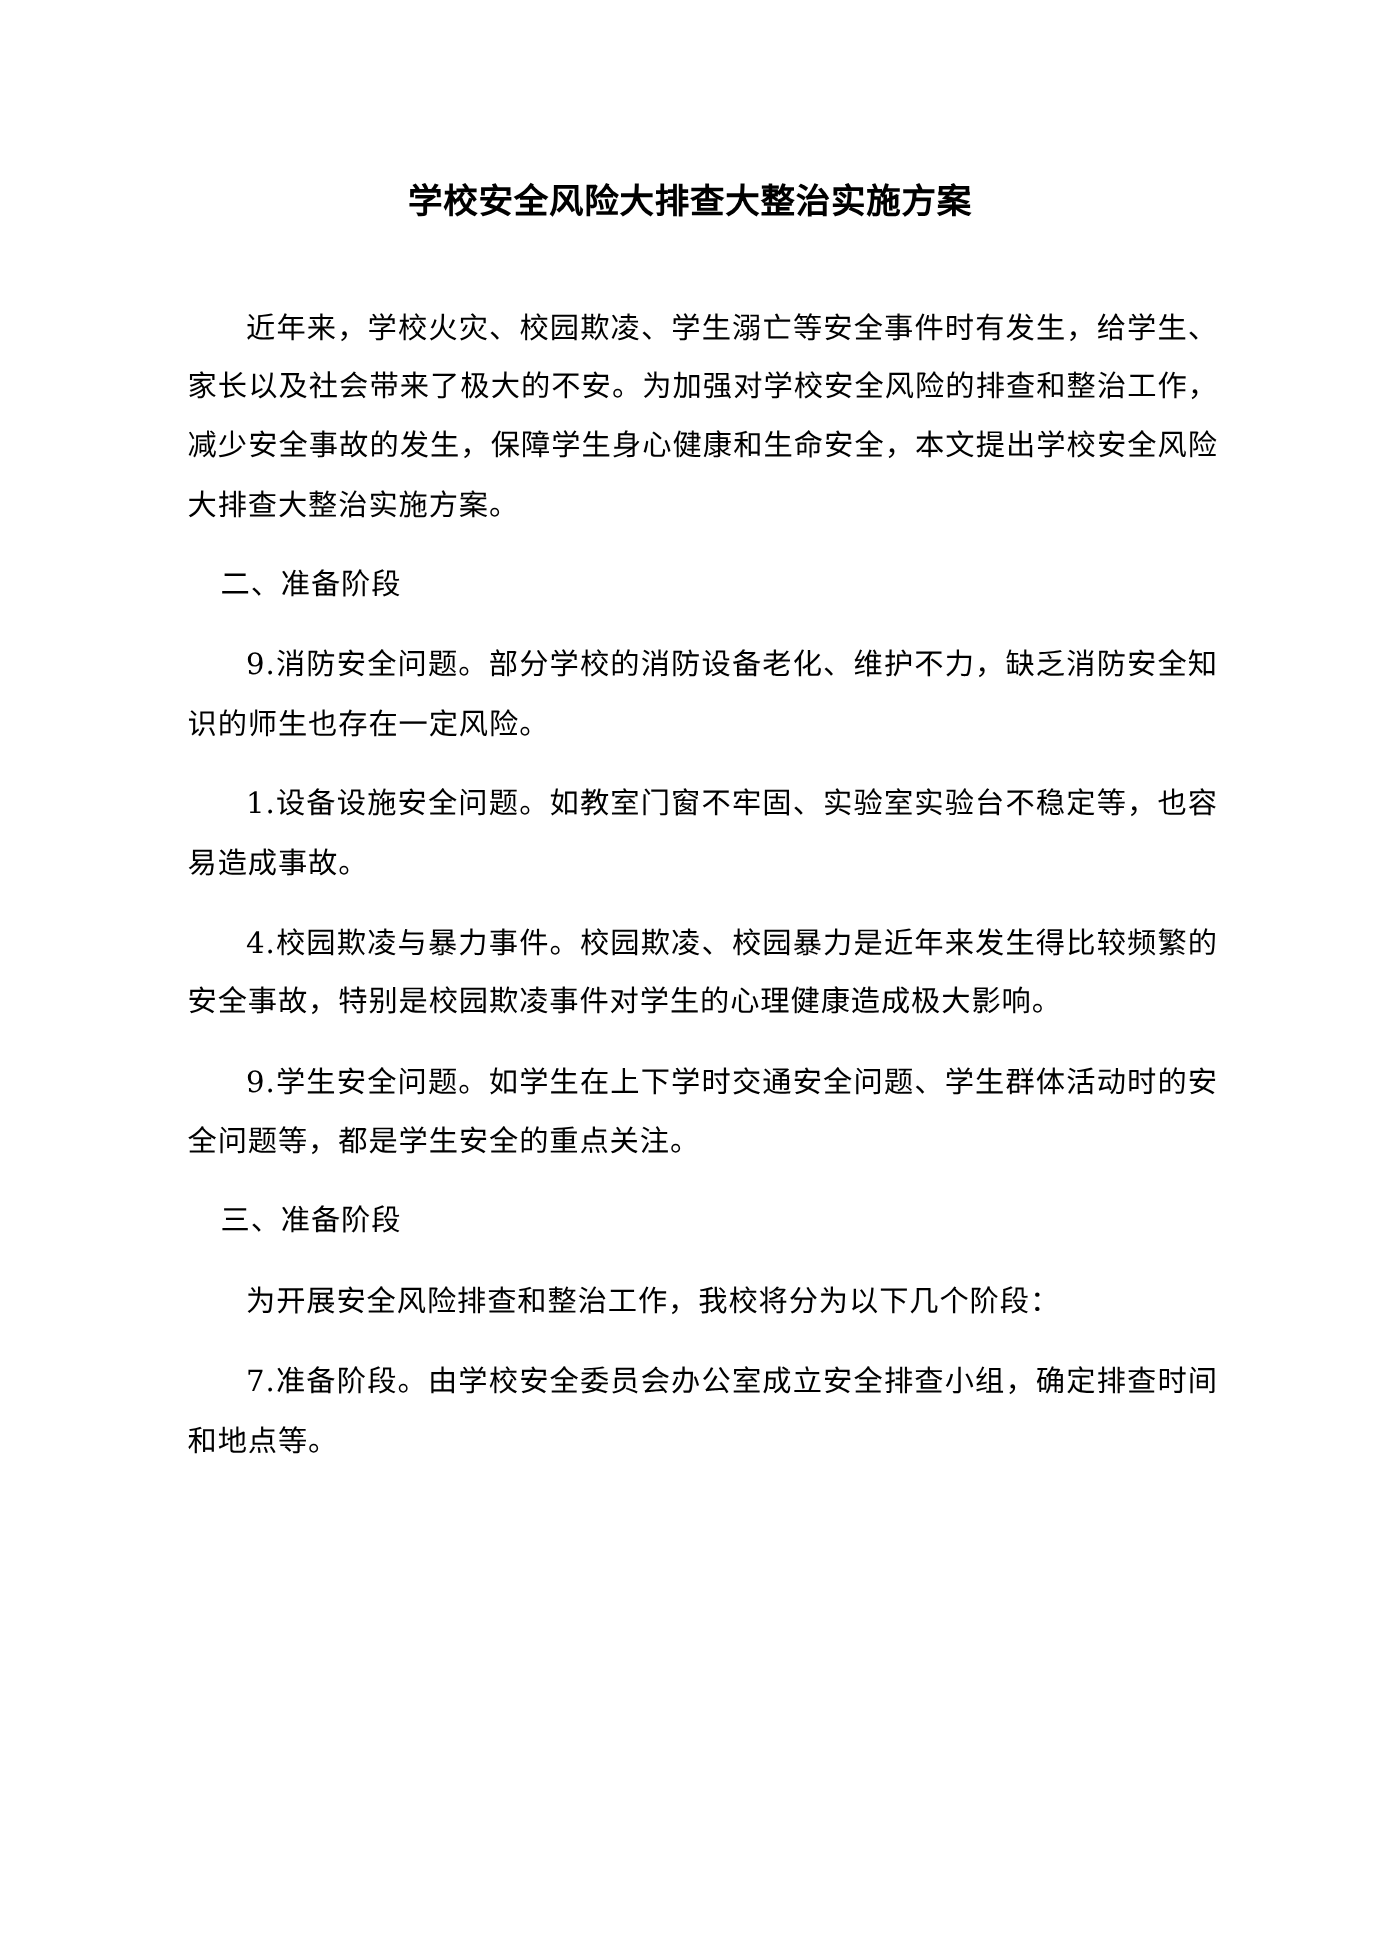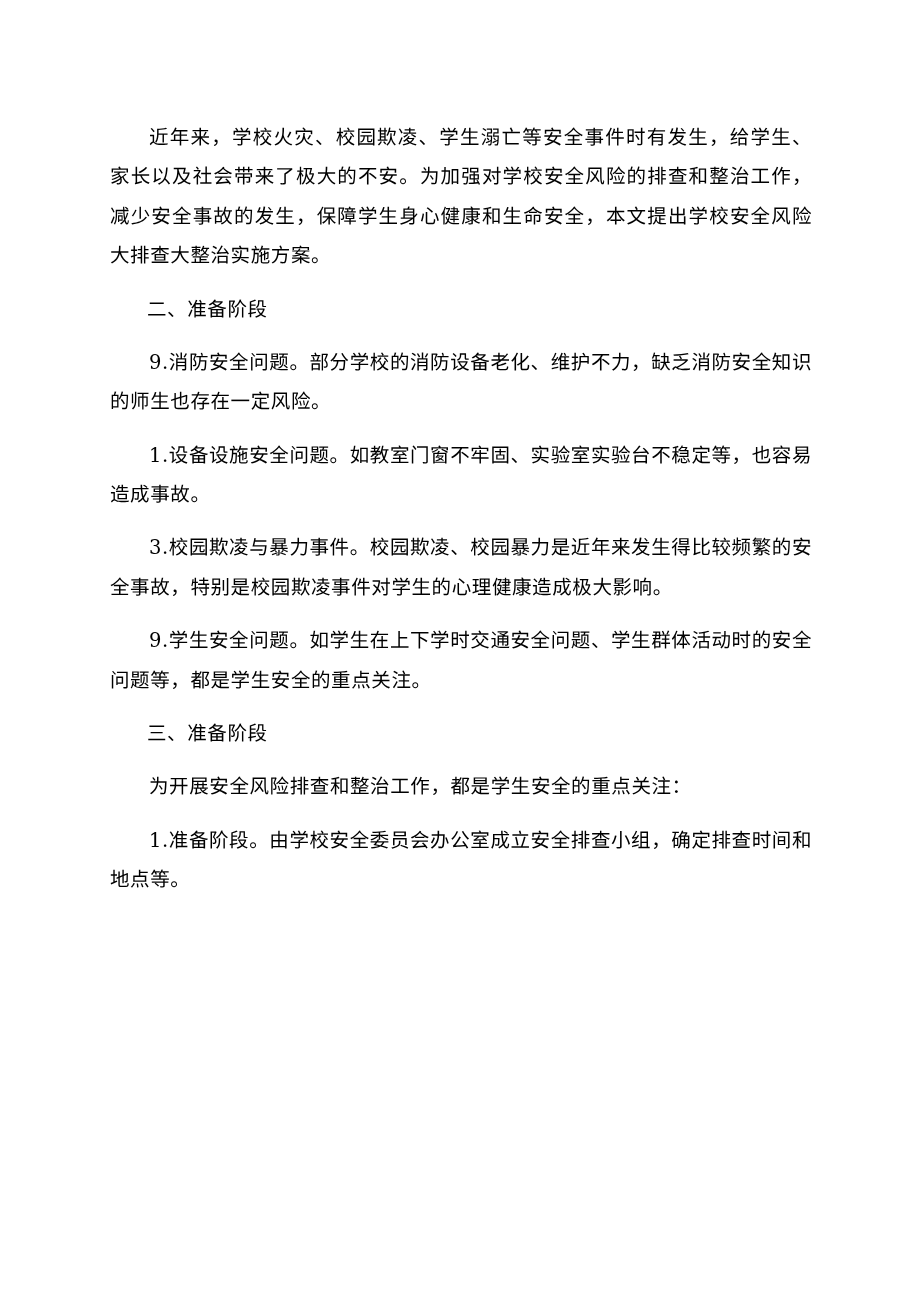--- a/index.html
+++ b/index.html
@@ -29,21 +29,21 @@
     font-size: 23px;
     letter-spacing: 0.5px;
     margin: 0 0 46px 0;
     line-height: 1.5;
   }
   .para {
     font-size: 19.5px;
     line-height: 2.02;
     text-align: justify;
     text-justify: inter-ideograph;
-    margin: 0 0 14px 2px;
+    margin: 0 0 14px 17px;
     text-indent: 2em;
     letter-spacing: 0.6px;
   }
   .heading {
     font-size: 19.5px;
     line-height: 2.02;
     margin: 0 0 14px 0;
     text-indent: 2em;
     letter-spacing: 0.6px;
   }
@@ -60,27 +60,28 @@
     letter-spacing: 1px;
     pointer-events: none;
     user-select: none;
   }
 </style>
 </head>
 <body>
 
 <div class="page">
 
+  <h1 class="doc-title">学校安全风险大排查大整治实施方案</h1>
 
   <div class="body-content">
     <p class="para">近年来，学校火灾、校园欺凌、学生溺亡等安全事件时有发生，给学生、家长以及社会带来了极大的不安。为加强对学校安全风险的排查和整治工作，减少安全事故的发生，保障学生身心健康和生命安全，本文提出学校安全风险大排查大整治实施方案。</p>
     <p class="heading">二、准备阶段</p>
     <p class="para">9.消防安全问题。部分学校的消防设备老化、维护不力，缺乏消防安全知识的师生也存在一定风险。</p>
     <p class="para">1.设备设施安全问题。如教室门窗不牢固、实验室实验台不稳定等，也容易造成事故。</p>
-    <p class="para">3.校园欺凌与暴力事件。校园欺凌、校园暴力是近年来发生得比较频繁的安全事故，特别是校园欺凌事件对学生的心理健康造成极大影响。</p>
+    <p class="para">4.校园欺凌与暴力事件。校园欺凌、校园暴力是近年来发生得比较频繁的安全事故，特别是校园欺凌事件对学生的心理健康造成极大影响。</p>
     <p class="para">9.学生安全问题。如学生在上下学时交通安全问题、学生群体活动时的安全问题等，都是学生安全的重点关注。</p>
     <p class="heading">三、准备阶段</p>
-    <p class="para">为开展安全风险排查和整治工作，都是学生安全的重点关注：</p>
-    <p class="para">1.准备阶段。由学校安全委员会办公室成立安全排查小组，确定排查时间和地点等。</p>
+    <p class="para">为开展安全风险排查和整治工作，我校将分为以下几个阶段：</p>
+    <p class="para">7.准备阶段。由学校安全委员会办公室成立安全排查小组，确定排查时间和地点等。</p>
   </div>
 
 
 </div>
 
 </body></html>

